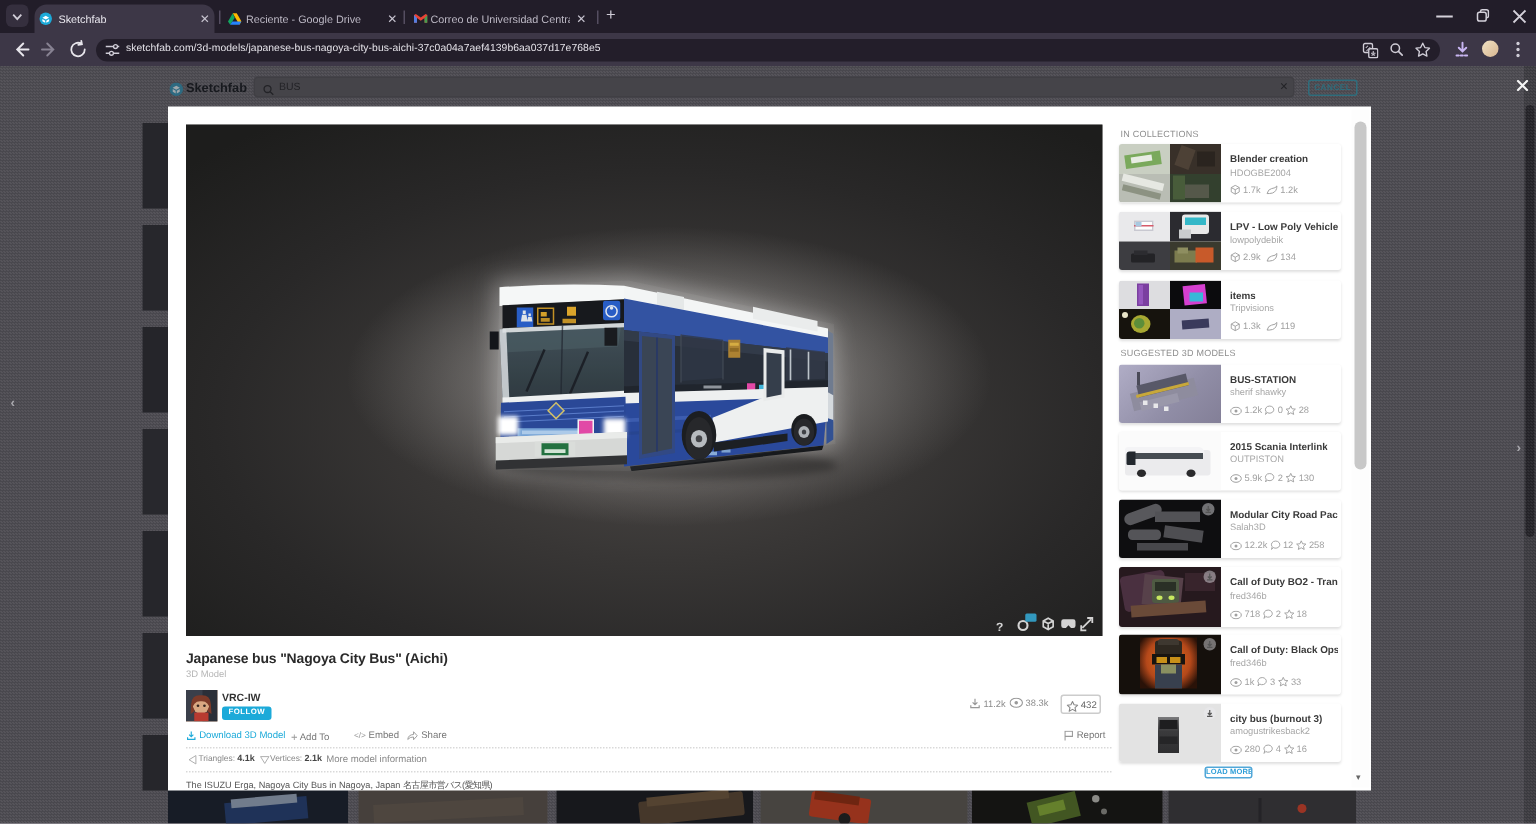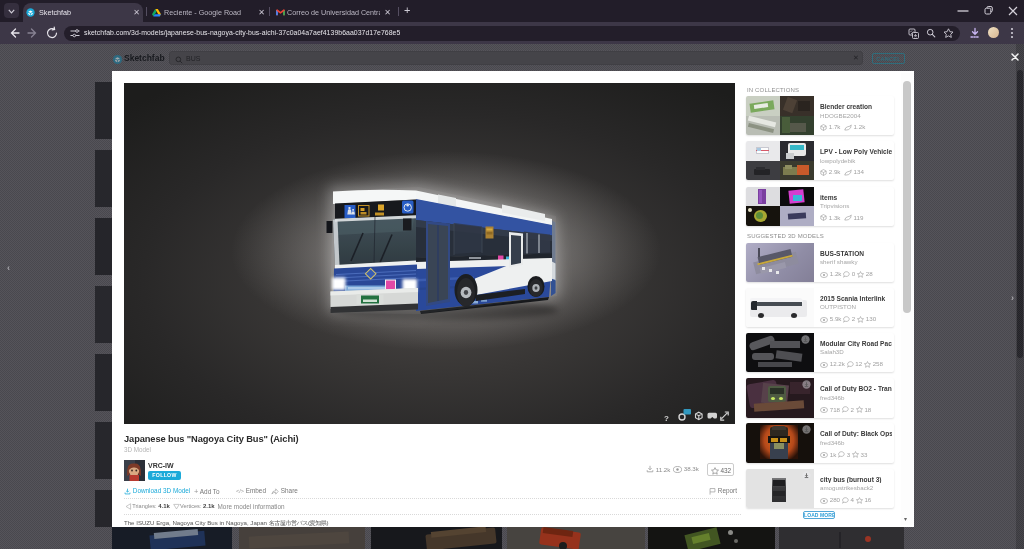--- a/index.html
+++ b/index.html
@@ -102,21 +102,21 @@
     <div class="ttl">Sketchfab</div>
     <div class="tx" style="left:109px;">✕</div>
   </div>
   <div class="tdiv" style="left:146px;"></div>
   <div class="tab" style="left:148px; width:118px;">
     <svg class="fav" style="left:4px;" viewBox="0 0 10 10">
         <path d="M3.5 1 L6.5 1 L10 7 L8.4 9.5 Z" fill="#ffba00"></path>
         <path d="M3.5 1 L0 7 L1.6 9.5 L5 4.2 Z" fill="#11a861"></path>
         <path d="M1.6 9.5 L8.4 9.5 L10 7 L3.2 7 Z" fill="#2684fc"></path>
       </svg>
-    <div class="ttl">Reciente - Google Road</div>
+    <div class="ttl">Reciente - Google Drive</div>
     <div class="tx" style="left:109px;">✕</div>
   </div>
   <div class="tdiv" style="left:269px;"></div>
   <div class="tab" style="left:271px; width:122px;">
     <svg class="fav" style="left:5px;" viewBox="0 0 10 8">
         <path d="M0 1.2 L0 7 L2.2 7 L2.2 3.4 L5 5.5 L7.8 3.4 L7.8 7 L10 7 L10 1.2 L8.6 0.4 L5 3.1 L1.4 0.4 Z" fill="#ea4335"></path>
         <path d="M0 1.2 L2.2 3.4 L2.2 7 L0 7Z" fill="#4285f4" opacity="0.9"></path>
         <path d="M7.8 3.4 L10 1.2 L10 7 L7.8 7Z" fill="#34a853" opacity="0.9"></path>
       </svg>
     <div class="ttl">Correo de Universidad Central</div>

